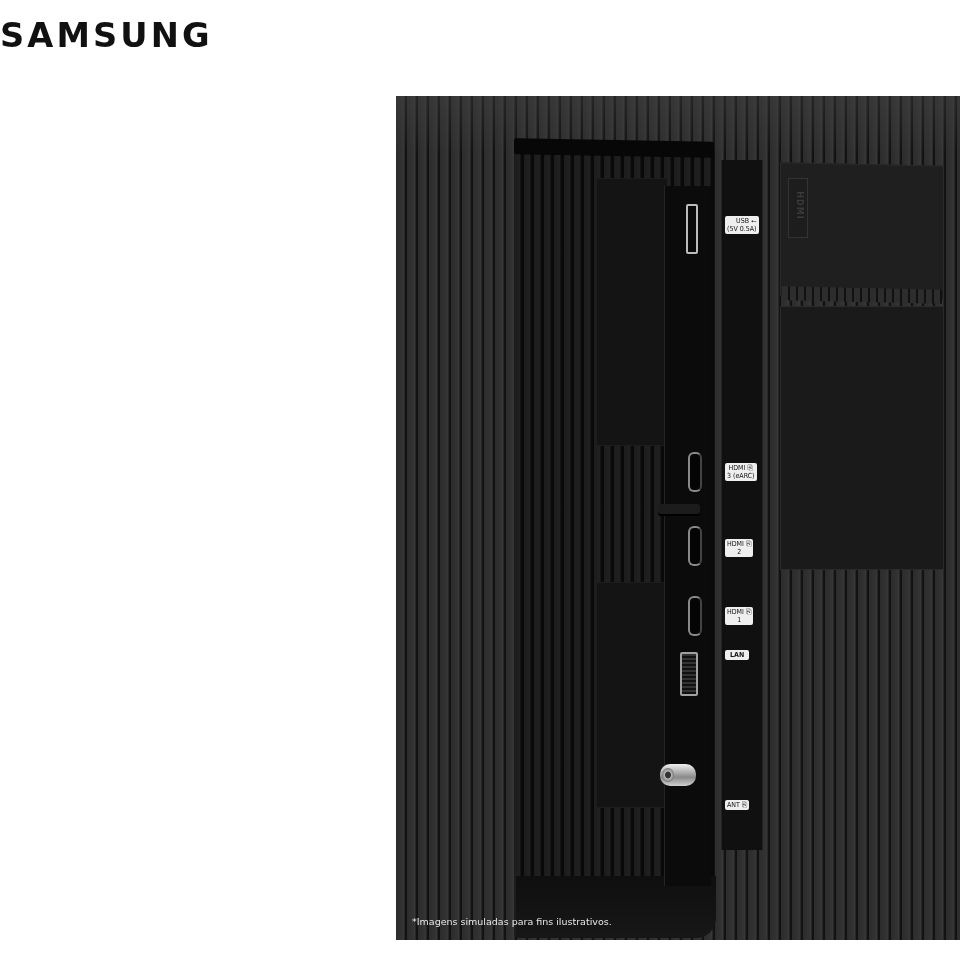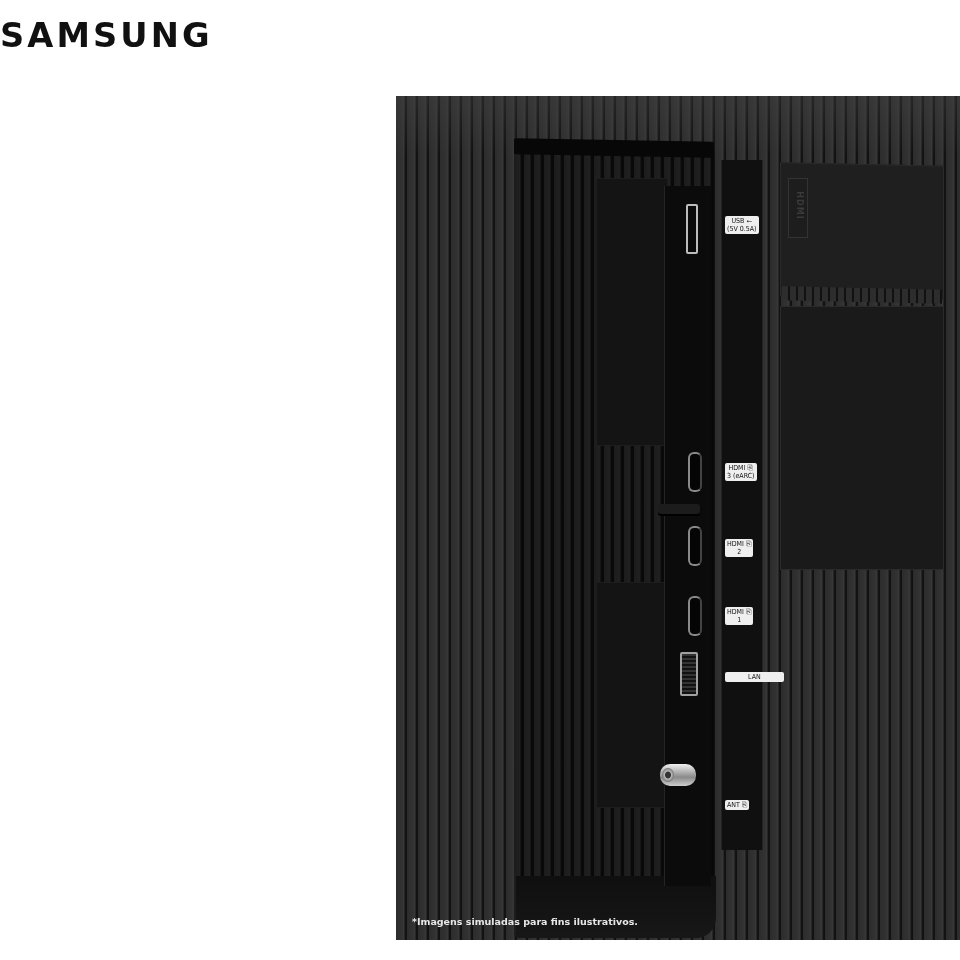--- a/index.html
+++ b/index.html
@@ -26,21 +26,21 @@
   .ant { position:absolute; width:36px; height:22px; border-radius:10px; background:linear-gradient(#f0f0f0,#8a8a8a 60%,#cfcfcf); }
   .ant::before { content:""; position:absolute; left:2px; top:4px; width:12px; height:14px; border-radius:50%; background:radial-gradient(#333 30%, #bbb 40%, #777 70%); }
   .plate { position:absolute; background:#1b1b1b; border:1px solid #2a2a2a; }
   .plate.top { left:384px; top:68px; width:162px; height:132px; transform:skewY(1.2deg); background:#1f1f1f; }
   .plate.bottom { left:384px; top:210px; width:162px; height:262px; background:#1a1a1a; }
   .teeth { position:absolute; left:386px; top:192px; width:160px; height:14px; background:repeating-linear-gradient(90deg,#2d2d2d 0 6px,#111 6px 8px); transform:skewY(1.2deg); }
   .hdmi-emboss { position:absolute; left:392px; top:82px; width:18px; height:58px; border:1px solid #333; background:#1d1d1d; }
   .hdmi-emboss span { position:absolute; left:-18px; top:22px; transform:rotate(90deg); color:#3a3a3a; font-size:8px; font-weight:bold; width:56px; text-align:center; letter-spacing:1px; }
   .tag { position:absolute; left:329px; background:#efefef; color:#111; border-radius:2px; font-size:7px; line-height:8px; text-align:center; padding:1px 2px; font-family:"DejaVu Sans Condensed","DejaVu Sans", sans-serif; }
   .tag .l { display:block; white-space:nowrap; }
-  .disclaimer { position:absolute; left:16px; top:820px; color:#e8e8e8; font-size:9.5px; font-weight:bold; white-space:nowrap; }
+  .disclaimer { position:absolute; left:16px; top:820px; color:#e8e8e8; font-size:9.5px; font-weight:normal; white-space:nowrap; }
   .clip { position:absolute; left:262px; top:408px; width:42px; height:10px; background:#1c1c1c; border-radius:3px; box-shadow:0 2px 0 #000; }
 </style>
 </head>
 <body>
 
 <div class="brand">SAMSUNG</div>
 
 <div class="photo">
   <div class="fade-top"></div>
 
@@ -58,37 +58,37 @@
 
   <div class="port usb" style="left:290px;top:108px;"></div>
   <div class="port hdmi" style="left:292px;top:356px;"></div>
   <div class="port hdmi" style="left:292px;top:430px;"></div>
   <div class="port hdmi" style="left:292px;top:500px;"></div>
   <div class="port lan" style="left:284px;top:556px;"></div>
   <div class="ant" style="left:264px;top:668px;"></div>
 
   <div class="label-rail"></div>
 
-  <div class="tag" style="top:120px;">
+  <div class="tag" style="top:120px;text-align:right;">
     <span class="l">USB ⭠</span>
     <span class="l">(5V 0.5A)</span>
   </div>
   <div class="tag" style="top:367px;">
     <span class="l">HDMI ⎘</span>
     <span class="l">3 (eARC)</span>
   </div>
   <div class="tag" style="top:443px;">
     <span class="l">HDMI ⎘</span>
     <span class="l">2</span>
   </div>
   <div class="tag" style="top:511px;">
     <span class="l">HDMI ⎘</span>
     <span class="l">1</span>
   </div>
-  <div class="tag" style="top:576px;padding:1px 23px;">
+  <div class="tag" style="top:554px;padding:1px 5px;font-weight:bold;">
     <span class="l">LAN</span>
   </div>
   <div class="tag" style="top:704px;">
     <span class="l">ANT ⎘</span>
   </div>
 
   <div class="plate top"></div>
   <div class="hdmi-emboss">
       <span>HDMI</span>
     </div>

